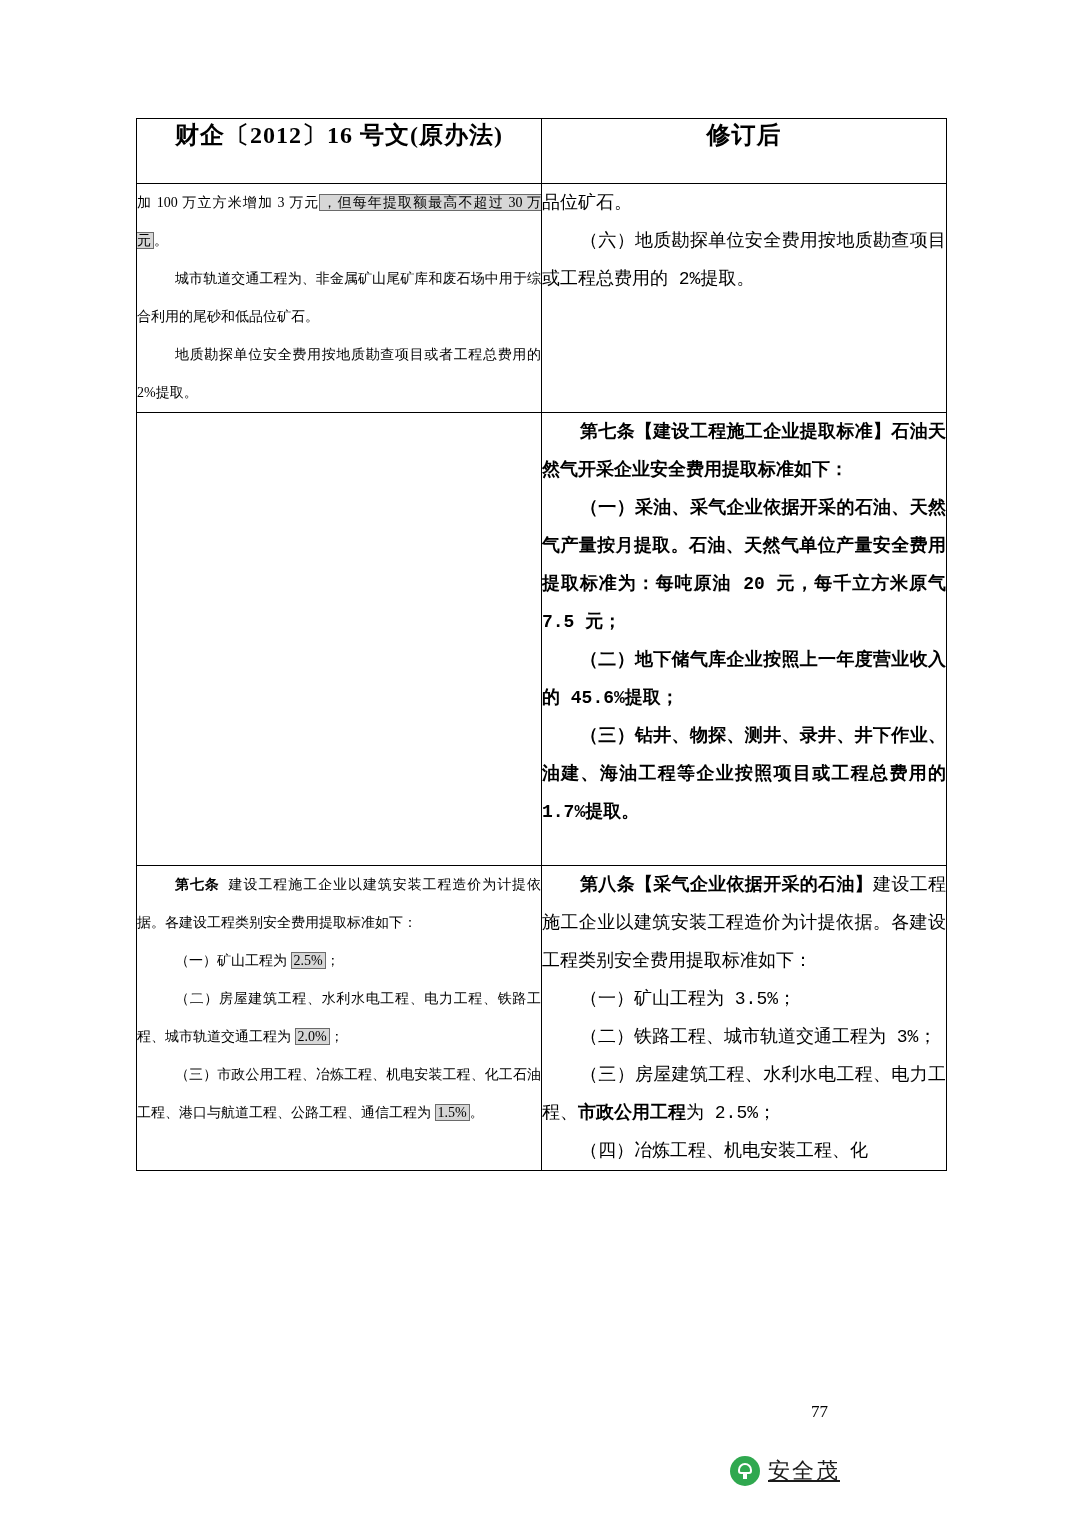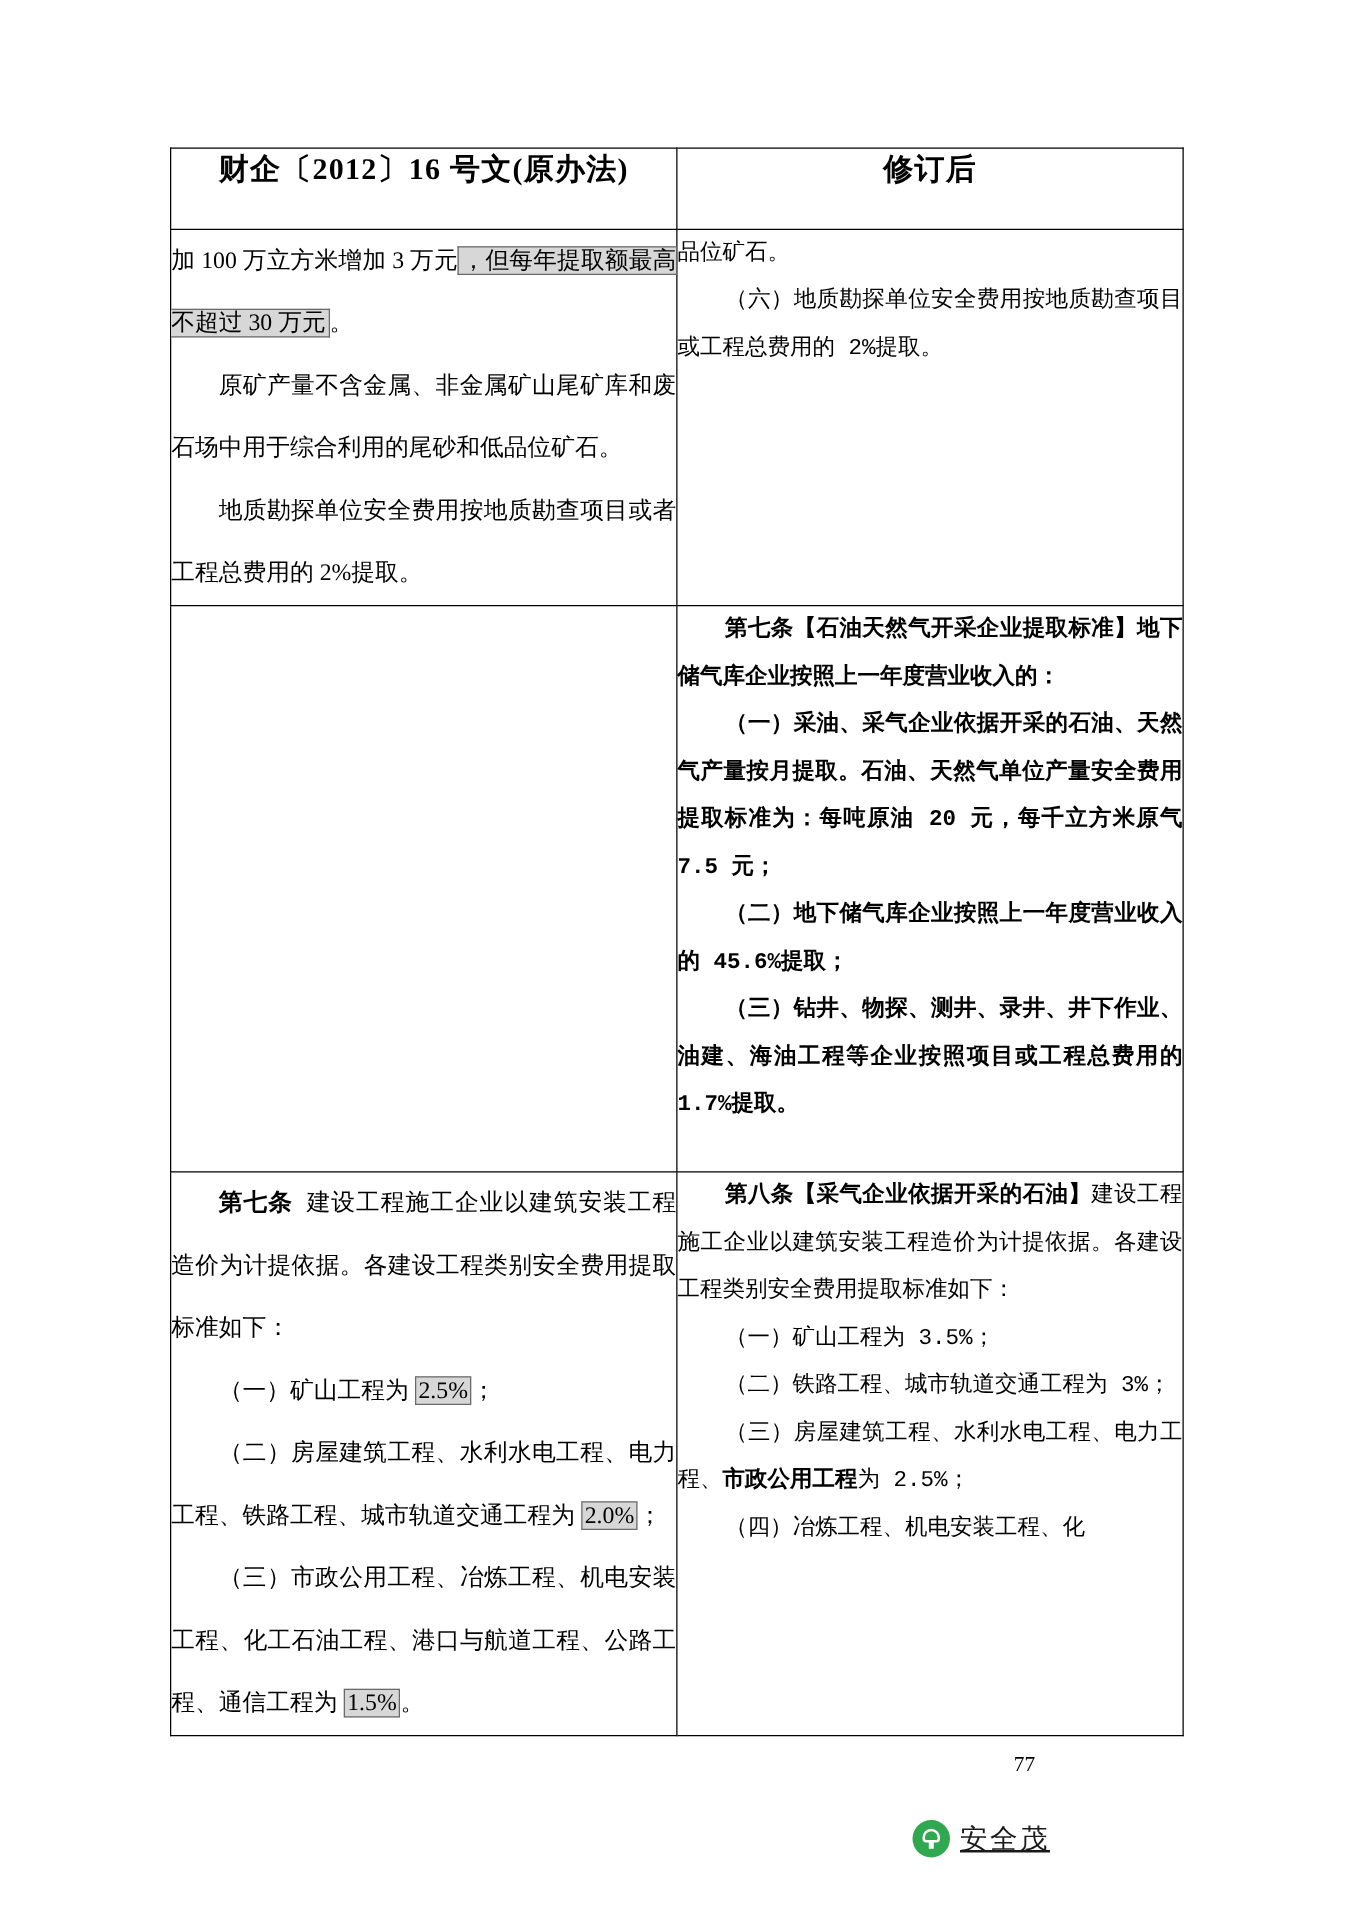--- a/index.html
+++ b/index.html
@@ -40,22 +40,22 @@
     vertical-align: middle;
     font-weight: bold;
     font-size: 24px;
     letter-spacing: 1px;
     font-family: "Liberation Serif", "DejaVu Serif", serif;
   }
   td.cell {
     padding: 10px 14px 14px 14px;
   }
   .p {
-    font-size: 19px;
-    line-height: 50px;
+    font-size: 14px;
+    line-height: 38px;
     text-align: justify;
     text-justify: inter-ideograph;
     margin: 0;
   }
   .ind {
     text-indent: 38px;
   }
   .hl {
     background: #d7d7d7;
     border: 1px solid #6a6a6a;
@@ -134,32 +134,32 @@
     <thead>
       <tr>
         <th class="head">财企〔2012〕16 号文(原办法)</th>
         <th class="head">修订后</th>
       </tr>
     </thead>
     <tbody>
       <tr>
         <td class="cell left-col">
           <p class="p">加 100 万立方米增加 3 万元<span class="hl">，但每年提取额最高不超过 30 万元</span>。</p>
-          <p class="p ind">原矿产量不含金属、非金属矿山尾矿库和废石场中用于综合利用的尾砂和低品位矿石。</p>
+          <p class="p ind">城市轨道交通工程为、非金属矿山尾矿库和废石场中用于综合利用的尾砂和低品位矿石。</p>
           <p class="p ind">地质勘探单位安全费用按地质勘查项目或者工程总费用的 2%提取。</p>
         </td>
         <td class="cell right-col">
           <p class="p">品位矿石。</p>
           <p class="p ind">（六）地质勘探单位安全费用按地质勘查项目或工程总费用的 2%提取。</p>
         </td>
       </tr>
       <tr>
         <td class="cell left-col blank"></td>
         <td class="cell right-col">
-          <p class="p ind bold">第七条【石油天然气开采企业提取标准】地下储气库企业按照上一年度营业收入的：</p>
+          <p class="p ind bold">第七条【建设工程施工企业提取标准】石油天然气开采企业安全费用提取标准如下：</p>
           <p class="p ind bold">（一）采油、采气企业依据开采的石油、天然气产量按月提取。石油、天然气单位产量安全费用提取标准为：每吨原油 20 元，每千立方米原气 7.5 元；</p>
           <p class="p ind bold">（二）地下储气库企业按照上一年度营业收入的 45.6%提取；</p>
           <p class="p ind bold">（三）钻井、物探、测井、录井、井下作业、油建、海油工程等企业按照项目或工程总费用的 1.7%提取。</p>
         </td>
       </tr>
       <tr>
         <td class="cell left-col">
           <p class="p ind"><span class="bold">第七条</span>&nbsp; 建设工程施工企业以建筑安装工程造价为计提依据。各建设工程类别安全费用提取标准如下：</p>
           <p class="p ind">（一）矿山工程为 <span class="hl">2.5%</span>；</p>
           <p class="p ind">（二）房屋建筑工程、水利水电工程、电力工程、铁路工程、城市轨道交通工程为 <span class="hl">2.0%</span>；</p>

